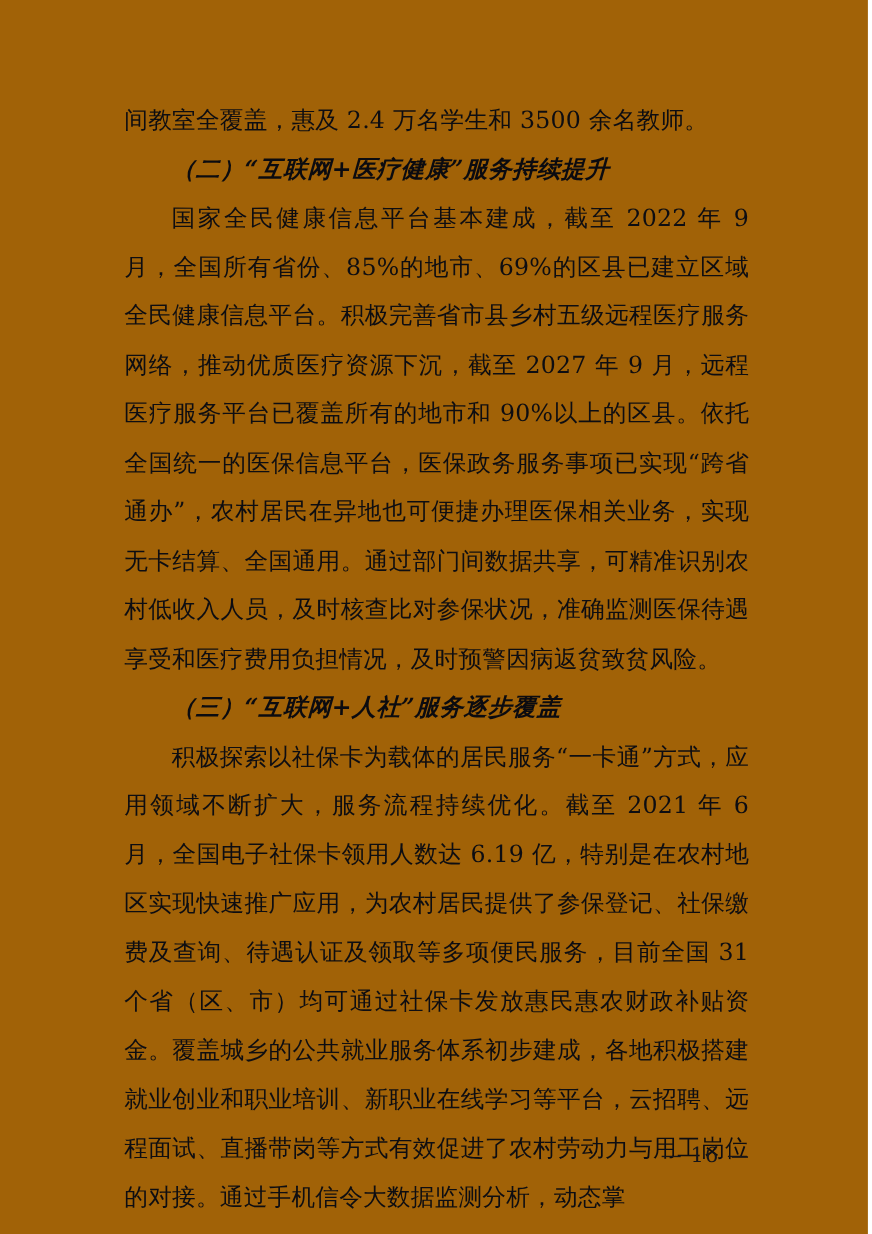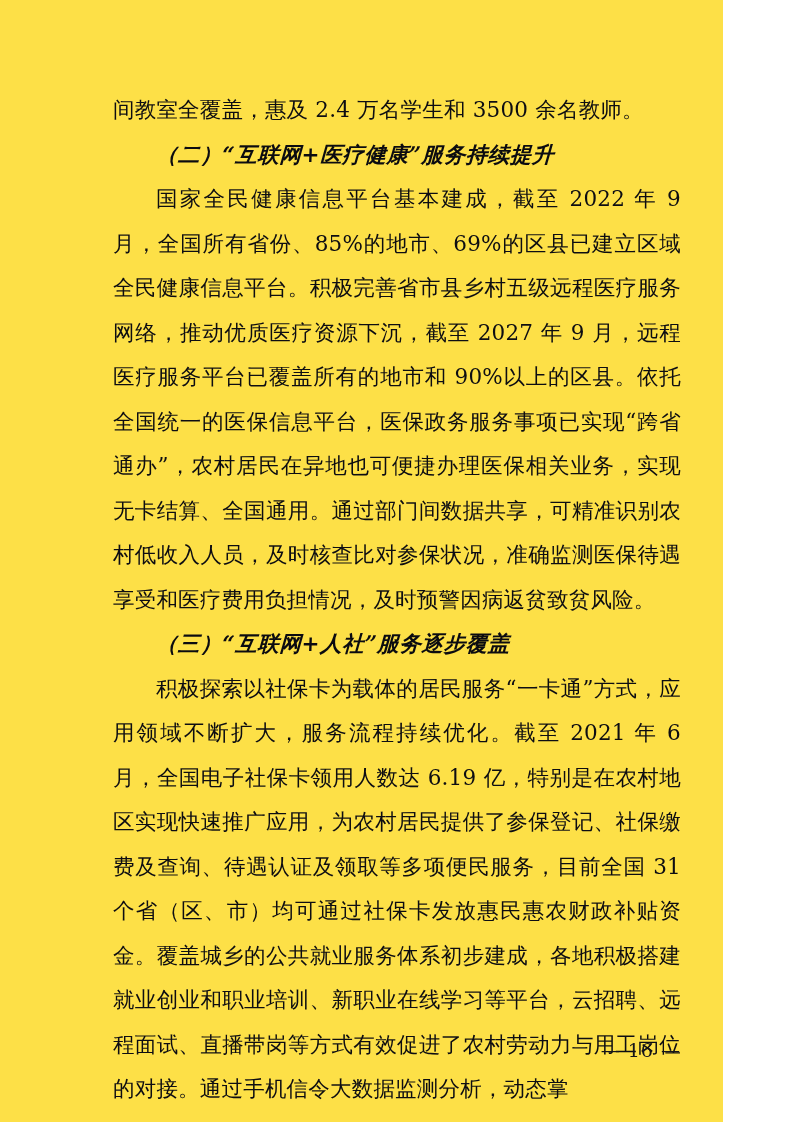--- a/index.html
+++ b/index.html
@@ -3,23 +3,23 @@
 <meta charset="utf-8">
 <style>
   html, body {
     margin: 0;
     padding: 0;
     background: #ffffff;
   }
 
   .page {
     position: relative;
-    width: 723px;
+    width: 789px;
     height: 1122px;
-    background: #fde047;
+    background: #a16207;
     overflow: hidden;
     box-sizing: border-box;
   }
 
   .content {
     position: absolute;
     left: 113px;
     top: 88px;
     width: 568px;
   }

